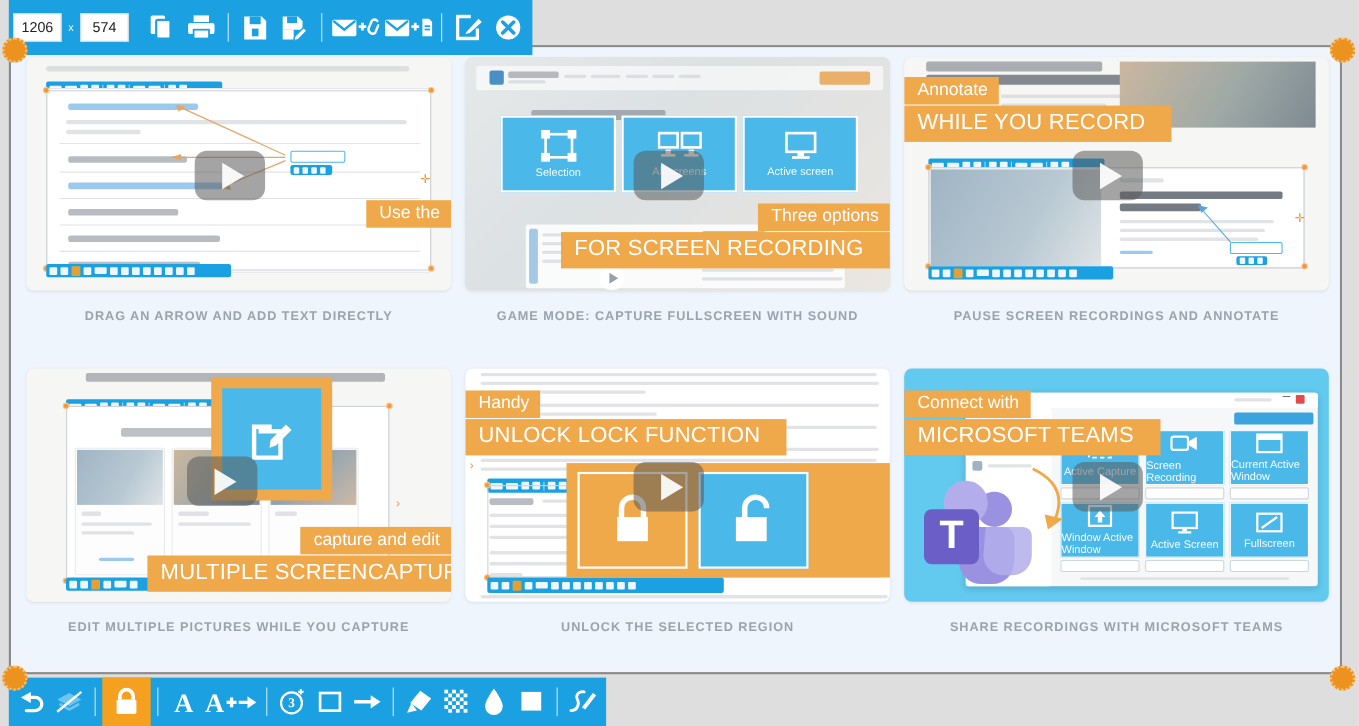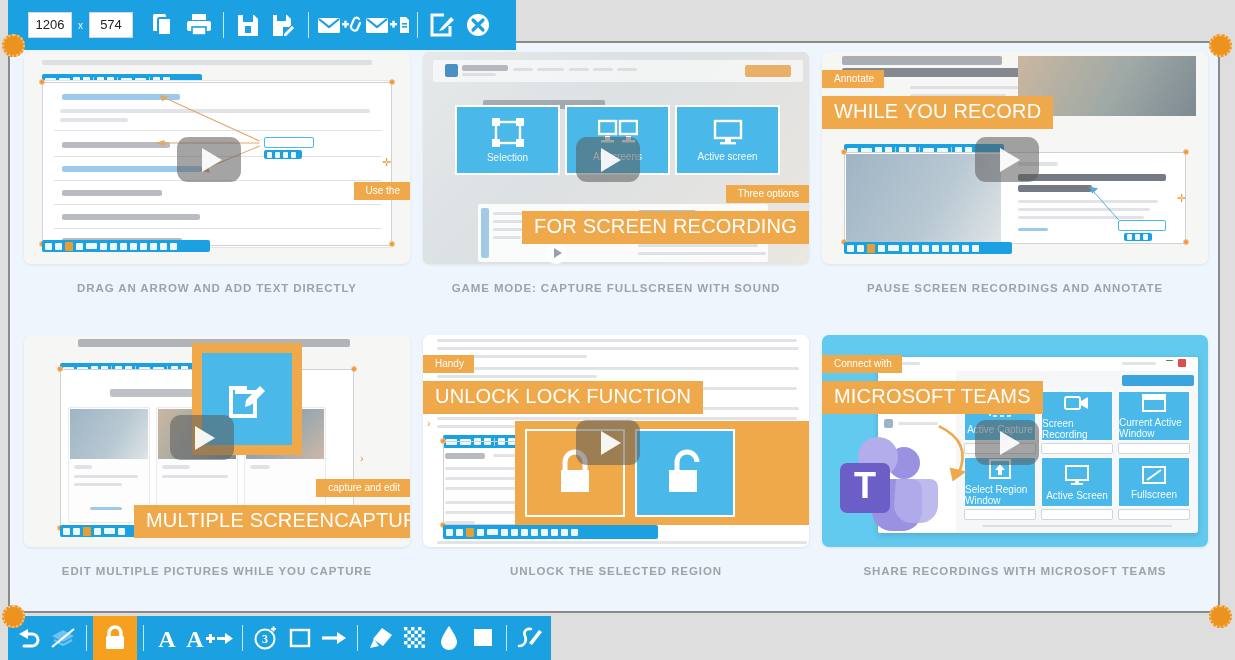--- a/index.html
+++ b/index.html
@@ -111,27 +111,27 @@
   
   .banner {
     position: absolute;
     background: #efa84a;
     color: #ffffff;
     display: flex; align-items: center;
     font-family: "Liberation Sans", sans-serif;
     white-space: nowrap;
   }
   .banner.small {
-    font-size: 10px;
+    font-size: 16px;
     padding: 3px 10px 4px 12px;
     font-weight: normal;
   }
   .banner.big {
     font-size: 20px;
-    padding: 4px 12px 6px 12px;
+    padding: 4px 24px 6px 12px;
     font-weight: normal;
     letter-spacing: .2px;
   }
 
   
   .play {
     position: absolute;
     width: 64px; height: 45px;
     background: rgba(90,90,90,.55);
     border-radius: 11px;
@@ -172,21 +172,21 @@
 
   
   .toolbar {
     position: absolute;
     background: #1ba1e2;
     display: flex;
     align-items: center;
     height: 42px;
     z-index: 40;
   }
-  #toolbar-top { left: 8px; top: 0; height: 50px; padding: 0 20px; }
+  #toolbar-top { left: 8px; top: 0; height: 50px; padding: 0 4px; }
   #toolbar-bottom { left: 8px; top: 616px; height: 44px; padding: 0 4px; }
 
   .tb-btn {
     display: flex; align-items: center; justify-content: center;
     height: 42px; min-width: 36px;
     color: #ffffff;
     cursor: pointer;
     user-select: none;
   }
   #toolbar-bottom .tb-btn { height: 44px; min-width: 34px; }
@@ -698,21 +698,21 @@
               </div>
               <div class="tbox" style="left:142px;top:108px;width:72px;height:11px;background:#fff;border:1px solid #cfd6dc;"></div>
               <div class="tbox" style="left:219px;top:108px;width:72px;height:11px;background:#fff;border:1px solid #cfd6dc;"></div>
               <div class="tbox" style="left:296px;top:108px;width:72px;height:11px;background:#fff;border:1px solid #cfd6dc;"></div>
 
               <div class="tile" style="left:142px;top:122px;width:72px;height:50px;border-width:1px;">
                 <svg width="24" height="22" viewBox="0 0 24 22">
                   <rect x="2" y="2" width="20" height="18" fill="none" stroke="#fff" stroke-width="2"></rect>
                   <path d="M12 6 L17 12 H14 V17 H10 V12 H7 Z" fill="#fff"></path>
                 </svg>
-                <span class="tile-label">Select Region Window</span>
+                <span class="tile-label">Window Active Window</span>
               </div>
               <div class="tile" style="left:219px;top:122px;width:72px;height:50px;border-width:1px;">
                 <svg width="26" height="22" viewBox="0 0 26 22">
                   <rect x="2" y="2" width="22" height="14" fill="none" stroke="#fff" stroke-width="2"></rect>
                   <rect x="11" y="16" width="4" height="3" fill="#fff"></rect>
                   <rect x="7" y="19" width="12" height="2" fill="#fff"></rect>
                 </svg>
                 <span class="tile-label">Active Screen</span>
               </div>
               <div class="tile" style="left:296px;top:122px;width:72px;height:50px;border-width:1px;">

